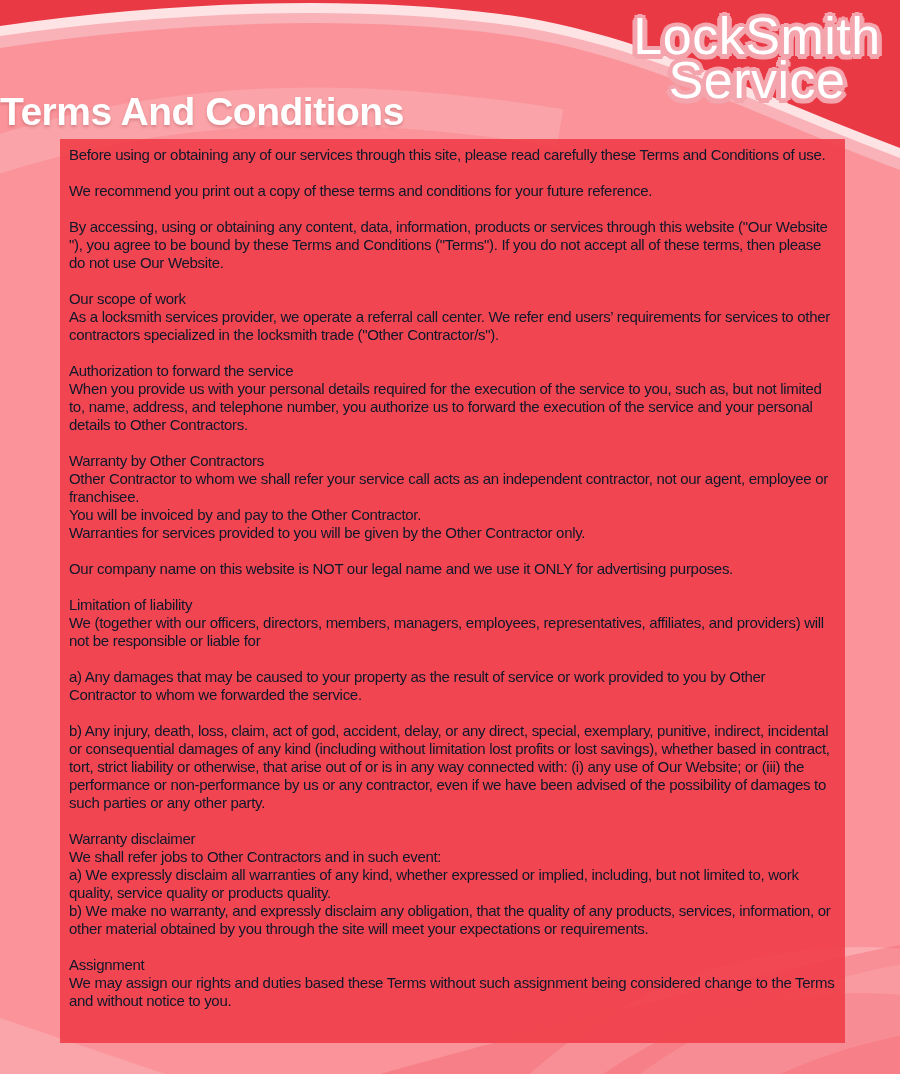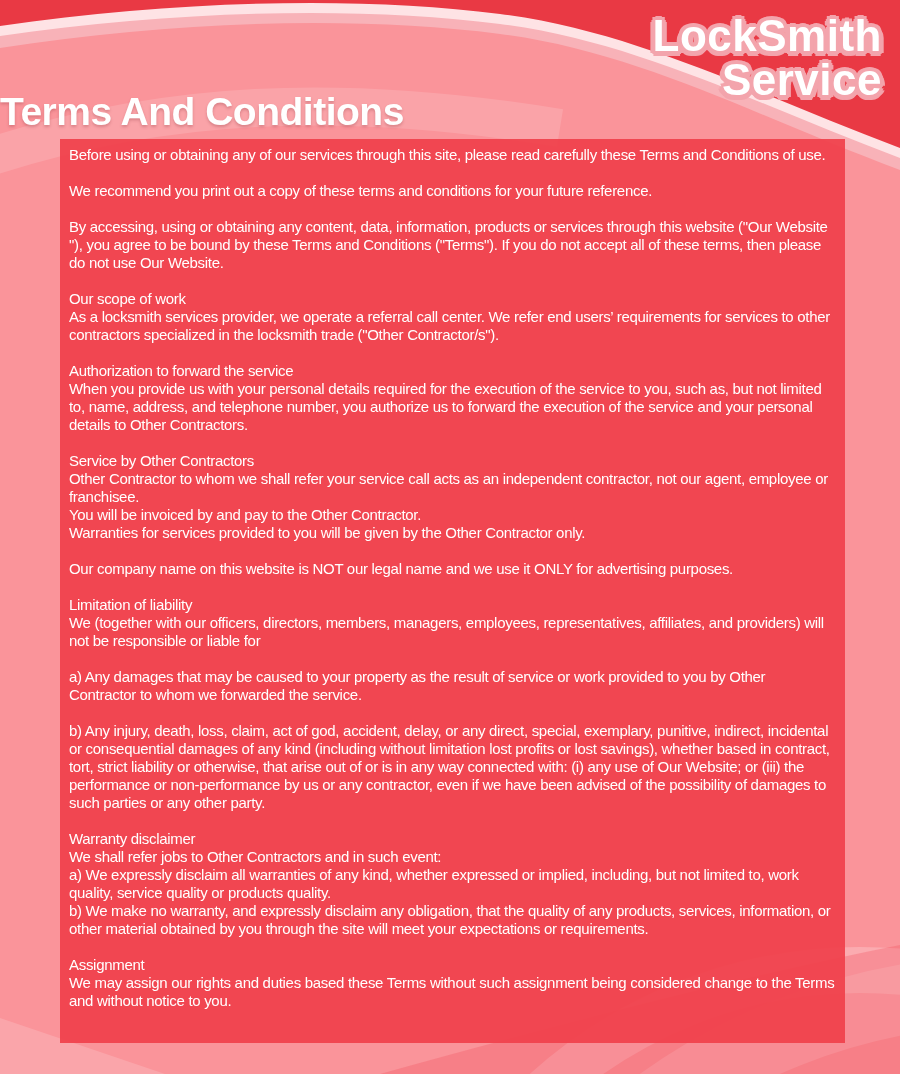--- a/index.html
+++ b/index.html
@@ -4,38 +4,38 @@
 <style>
   html,body{margin:0;padding:0;}
   body{
     width:900px;height:1074px;position:relative;overflow:hidden;
     font-family:"Liberation Sans","DejaVu Sans",sans-serif;
     background:#fa949a;
   }
   .bg-svg{position:absolute;inset:0;z-index:0;}
   .logo{
     position:absolute;top:14px;right:18px;width:250px;z-index:3;
-    text-align:right;color:#ffffff;font-weight:bold;font-size:44px;line-height:44px;
+    text-align:center;color:#ffffff;font-weight:normal;font-size:52px;line-height:44px;
     letter-spacing:0.5px;
     text-shadow:
       -4px 0 0 #f3a4ac, 4px 0 0 #f3a4ac, 0 -4px 0 #f3a4ac, 0 4px 0 #f3a4ac,
       -3px -3px 0 #f3a4ac, 3px -3px 0 #f3a4ac, -3px 3px 0 #f3a4ac, 3px 3px 0 #f3a4ac,
       -5px 2px 0 #f3a4ac, 5px 2px 0 #f3a4ac, -2px 5px 0 #f3a4ac, 2px 5px 0 #f3a4ac;
   }
   .page-title{
     position:absolute;top:90px;left:0;width:740px;z-index:3;
     text-align:left;color:#ffffff;font-weight:bold;font-size:39px;
     letter-spacing:-0.5px;
     text-shadow:0 2px 3px rgba(120,30,40,0.25);
   }
   .terms-panel{
     position:absolute;left:60px;top:139px;width:785px;height:904px;z-index:2;
     background:rgba(240,65,75,0.93);
     box-sizing:border-box;padding:7px 9px;
-    color:#ffffff;font-size:15px;line-height:18px;letter-spacing:-0.3px;
+    color:#0f172a;font-size:15px;line-height:18px;letter-spacing:-0.3px;
   }
   .terms-panel .block + .block{margin-top:18px;}
   .terms-panel .h{font-weight:normal;}
   .terms-panel .ln{font-weight:normal;}
 </style>
 </head>
 <body>
 
 <svg class="bg-svg" width="900" height="1074" viewBox="0 0 900 1074" xmlns="http://www.w3.org/2000/svg">
 
@@ -75,21 +75,21 @@
       </div>
       <div class="block">
         <div class="h">Our scope of work</div>
         <div class="ln">As a locksmith services provider, we operate a referral call center. We refer end users’ requirements for services to other contractors specialized in the locksmith trade ("Other Contractor/s").</div>
       </div>
       <div class="block">
         <div class="h">Authorization to forward the service</div>
         <div class="ln">When you provide us with your personal details required for the execution of the service to you, such as, but not limited to, name, address, and telephone number, you authorize us to forward the execution of the service and your personal details to Other Contractors.</div>
       </div>
       <div class="block">
-        <div class="h">Service by Other Contractors</div>
+        <div class="h">Warranty by Other Contractors</div>
         <div class="ln">Other Contractor to whom we shall refer your service call acts as an independent contractor, not our agent, employee or franchisee.</div>
         <div class="ln">You will be invoiced by and pay to the Other Contractor.</div>
         <div class="ln">Warranties for services provided to you will be given by the Other Contractor only.</div>
       </div>
       <div class="block">
         <div class="ln">Our company name on this website is NOT our legal name and we use it ONLY for advertising purposes.</div>
       </div>
       <div class="block">
         <div class="h">Limitation of liability</div>
         <div class="ln">We (together with our officers, directors, members, managers, employees, representatives, affiliates, and providers) will not be responsible or liable for</div>

